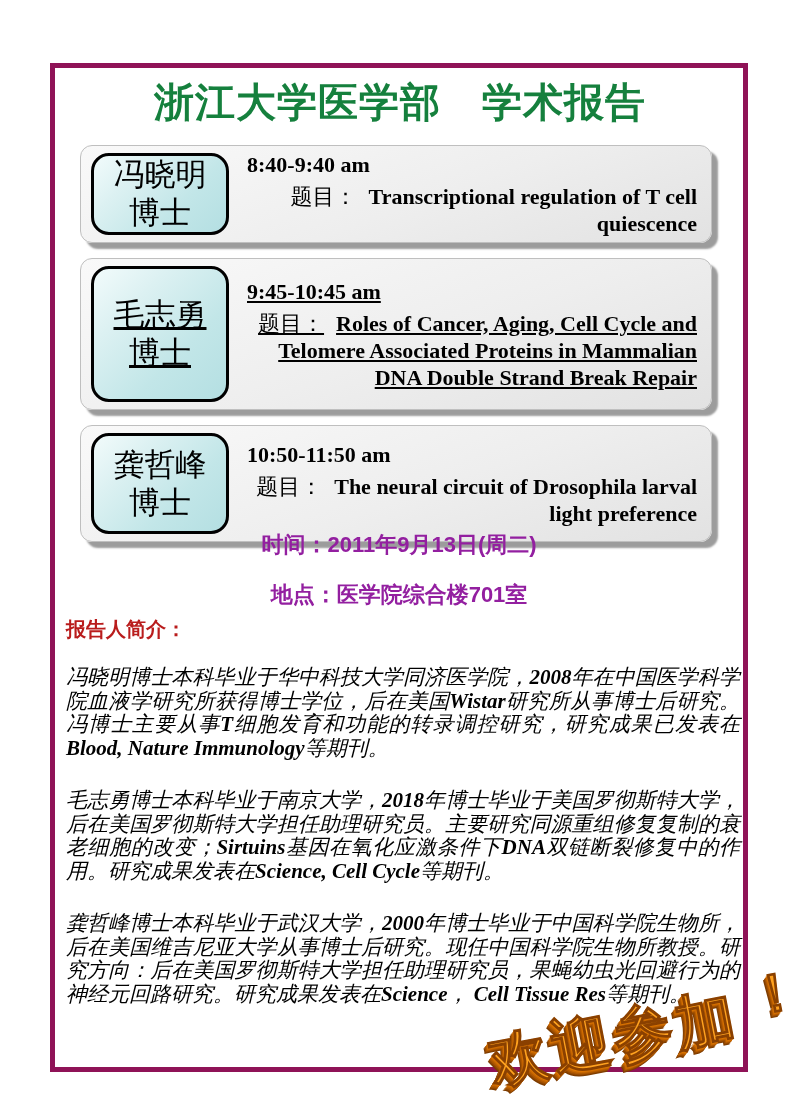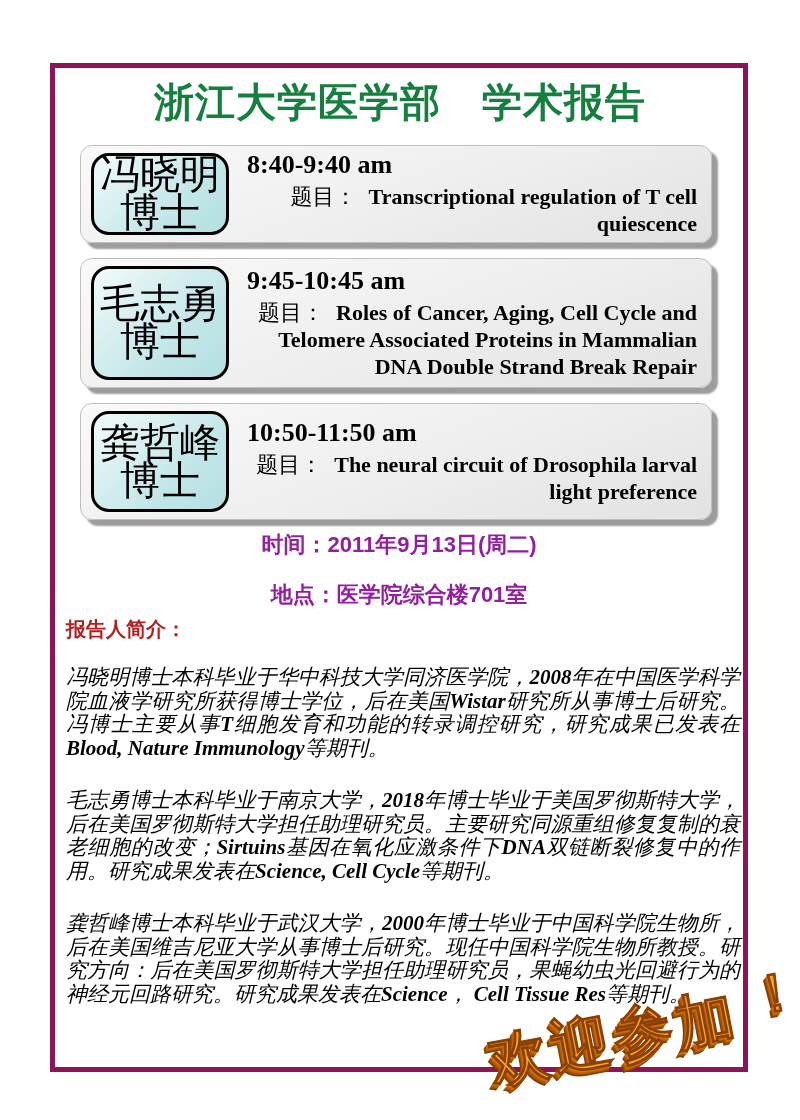--- a/index.html
+++ b/index.html
@@ -41,46 +41,46 @@
     align-items:center;
     width:632px;
     margin-bottom:15px;
     padding:0 14px 0 10px;
     background:linear-gradient(160deg,#f9f9f9 0%,#eeeeee 55%,#e2e2e2 100%);
     border:1px solid #bfbfbf;
     border-radius:12px;
     box-shadow:6px 6px 2px #9c9c9c;
   }
   .card.h1{height:98px;}
-  .card.h2{height:130px;}
+  .card.h2{height:152px;text-decoration:underline;}
   .card.h3{height:117px;}
   .badge{
     box-sizing:border-box;
     flex:0 0 138px;
     align-self:stretch;
     margin:7px 0;
     display:flex;
     flex-direction:column;
     justify-content:center;
     align-items:center;
     background:linear-gradient(135deg,#f2fbfb 0%,#dcf1f2 28%,#c2e6e8 65%,#b4dfe2 100%);
     border:3px solid #000000;
     border-radius:18px;
-    font-size:40px;
+    font-size:31px;
     line-height:38px;
     color:#000;
     text-align:center;
   }
   .card-body{
     margin-left:18px;
     flex:1 1 auto;
   }
   .session-time{
     font-weight:bold;
-    font-size:26px;
+    font-size:22px;
     line-height:27px;
     margin-bottom:5px;
     color:#000;
   }
   .topic{
     font-size:22px;
     line-height:27px;
     color:#000;
     text-align:right;
   }

